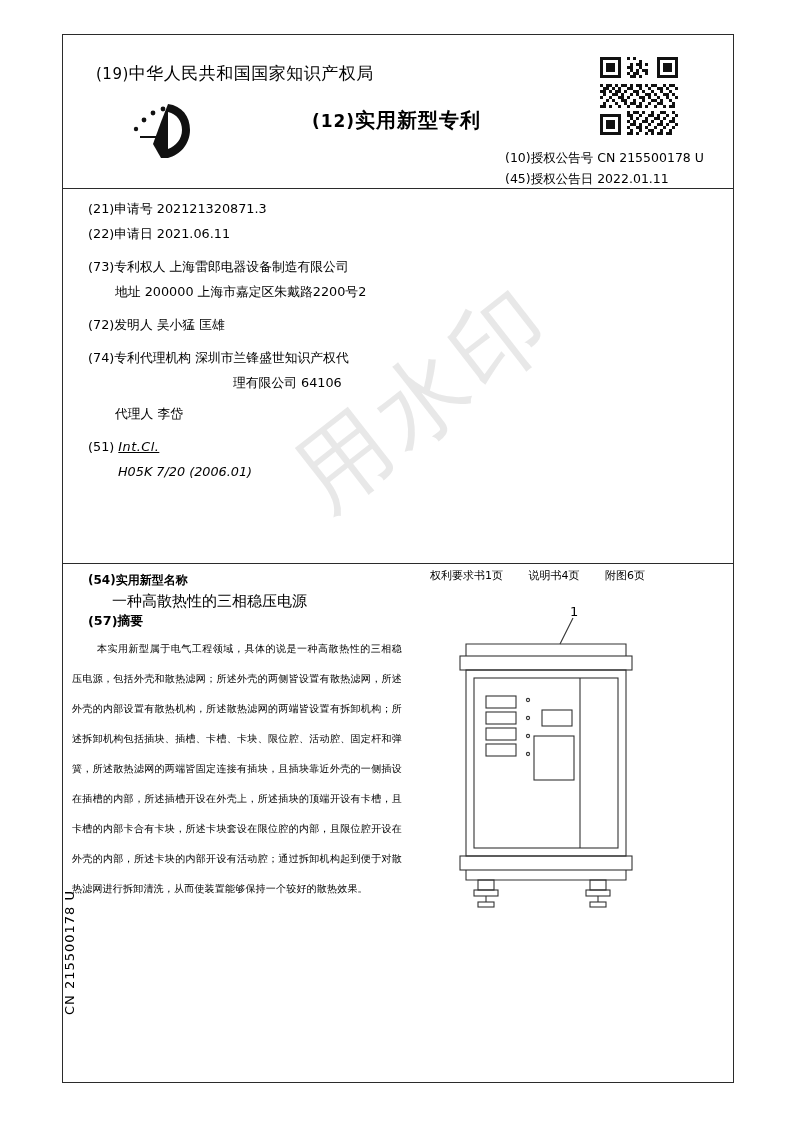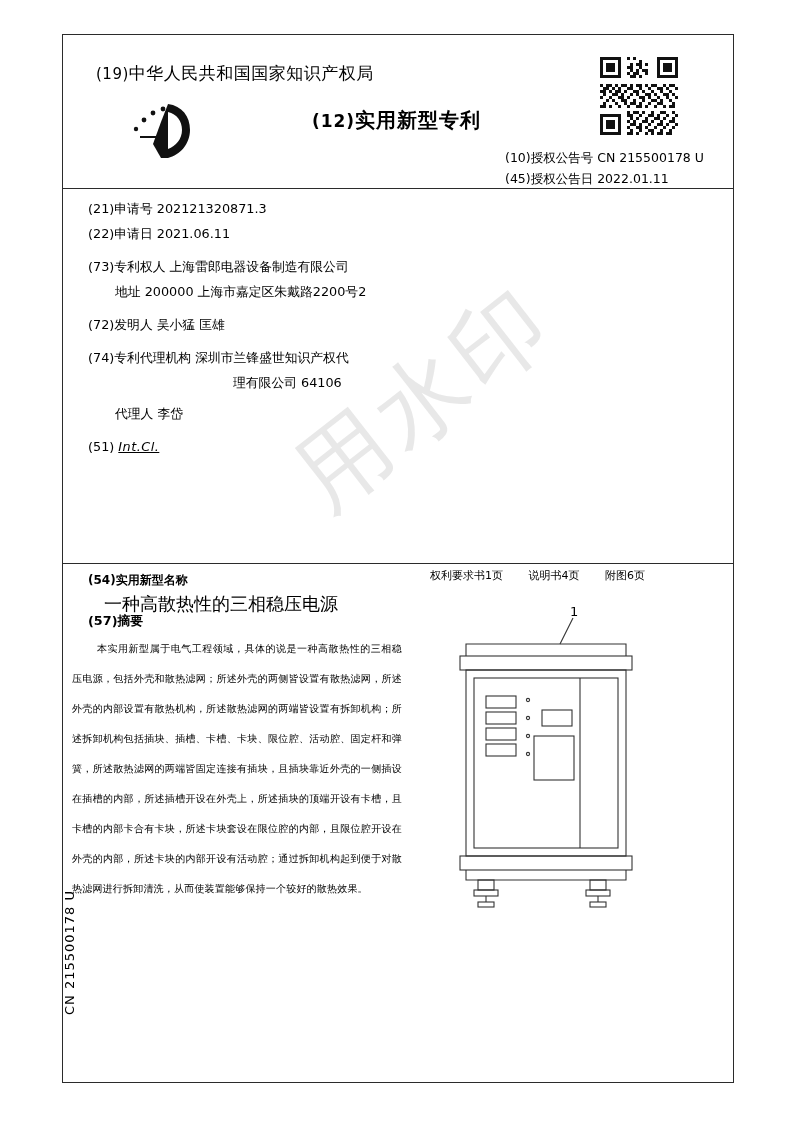--- a/index.html
+++ b/index.html
@@ -121,23 +121,23 @@
   .sec54 {
     position: absolute;
     left: 88px;
     top: 572px;
     font-size: 12px;
     font-weight: bold;
     white-space: nowrap;
   }
   .sec54-text {
     position: absolute;
-    left: 104px;
+    left: 112px;
     top: 592px;
-    font-size: 18px;
+    font-size: 15px;
     white-space: nowrap;
   }
   .sec57 {
     position: absolute;
     left: 88px;
     top: 613px;
     font-size: 12.8px;
     font-weight: bold;
     white-space: nowrap;
   }
@@ -419,20 +419,23 @@
       <span>理有限公司  64106</span>
     </div>
     <div class="row ind-1" style="margin-top:6px">
       <span>代理人</span>
       <span>李岱</span>
     </div>
     <div class="row" style="height:8px"></div>
     <div class="row">
       <span class="code">(51)</span><span class="ipc-title" style="padding-left:4px">Int.Cl.</span>
     </div>
+    <div class="row ipc-row">
+      <span>H05K  7/20 (2006.01)</span>
+    </div>
   </div>
 
   <div class="counts">
     <span>权利要求书1页</span>
     <span>说明书4页</span>
     <span>附图6页</span>
   </div>
 
   <div class="hr-mid"></div>
 

